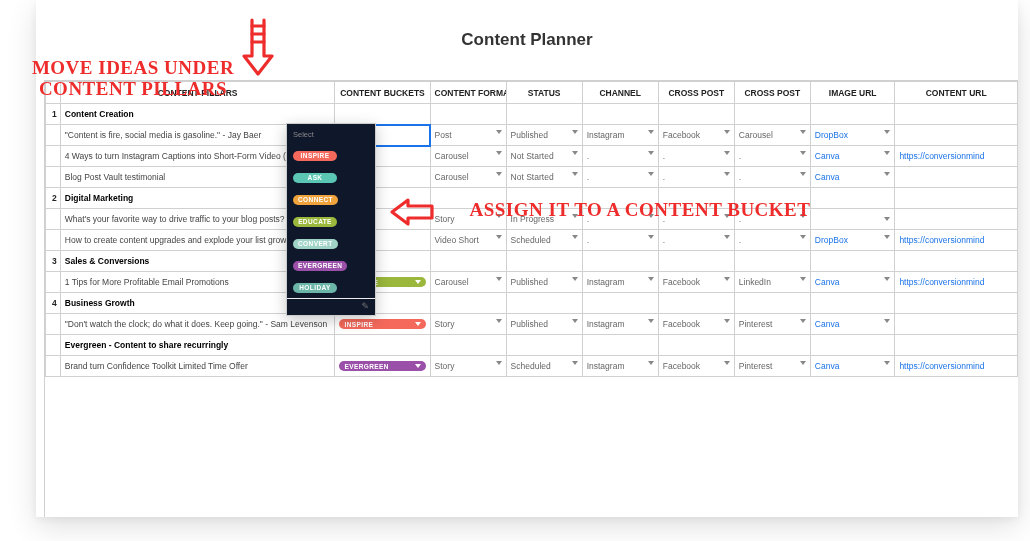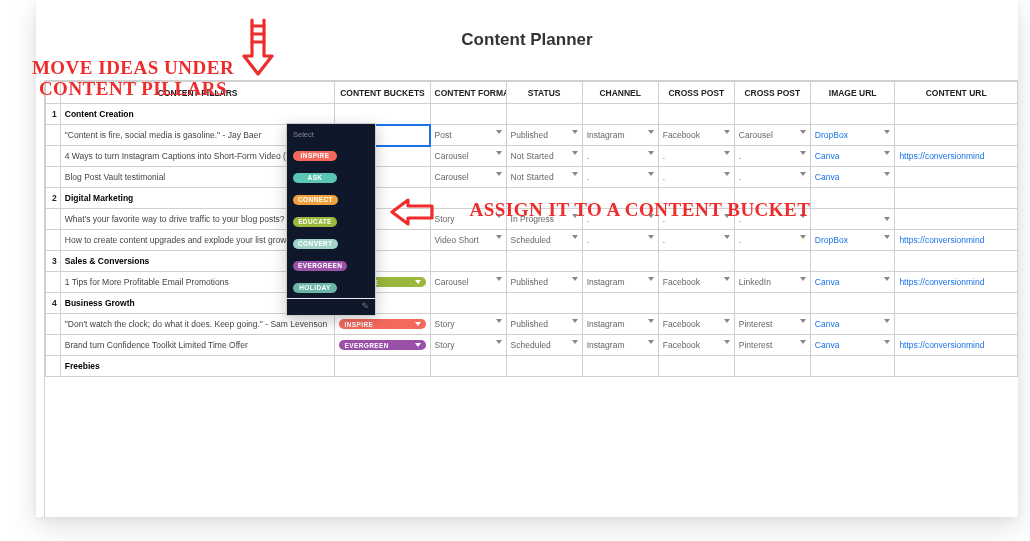--- a/index.html
+++ b/index.html
@@ -533,20 +533,32 @@
               </div>
             </td>
             <td>
               <div class="dd">
                 <span class="link">Canva</span>
                 <span class="caret"></span>
               </div>
             </td>
             <td></td>
           </tr>
+          <tr class="section-row">
+            <td class="num-col"></td>
+            <td class="col-pillars">Evergreen - Content to share recurringly</td>
+            <td></td>
+            <td></td>
+            <td></td>
+            <td></td>
+            <td></td>
+            <td></td>
+            <td></td>
+            <td></td>
+          </tr>
           <tr>
             <td class="num-col"></td>
             <td class="col-pillars">Brand turn Confidence Toolkit Limited Time Offer</td>
             <td>
               <div class="dd">
                 <span class="pill" style="background: rgb(154, 79, 168); width: 100%;">
                   <span>EVERGREEN</span>
                   <span class="caret"></span>
                 </span>
               </div>
@@ -581,32 +593,20 @@
                 <span class="caret"></span>
               </div>
             </td>
             <td>
               <div class="dd">
                 <span class="link">Canva</span>
                 <span class="caret"></span>
               </div>
             </td>
             <td><span class="link">https://conversionmind</span></td>
-          </tr>
-          <tr class="section-row">
-            <td class="num-col"></td>
-            <td class="col-pillars">Freebies</td>
-            <td></td>
-            <td></td>
-            <td></td>
-            <td></td>
-            <td></td>
-            <td></td>
-            <td></td>
-            <td></td>
           </tr>
         </tbody>
     </table>
   </div>
 </div>
 
 <div class="dropdown-popup">
   <div class="sel-label">Select</div>
   <div id="opts">
       <div class="opt"><span class="pill" style="background: rgb(244, 105, 92);">INSPIRE</span></div>

